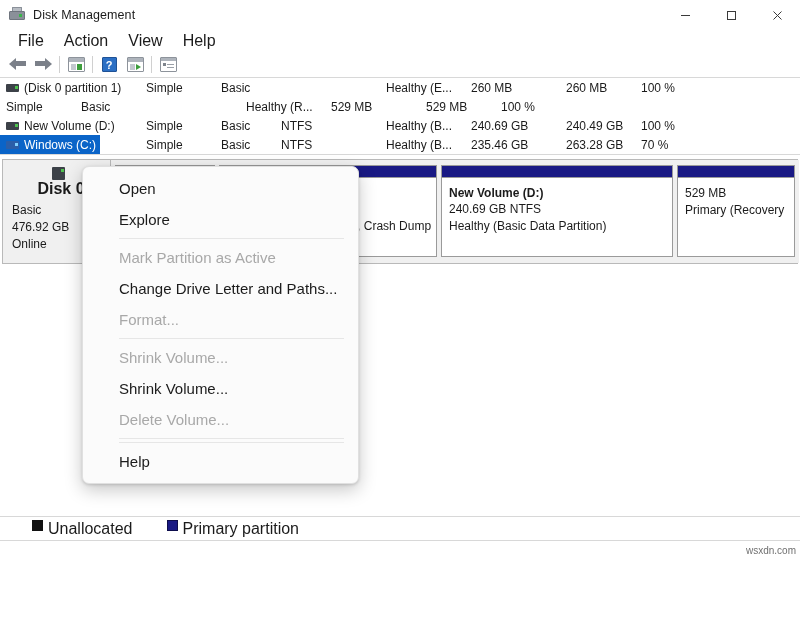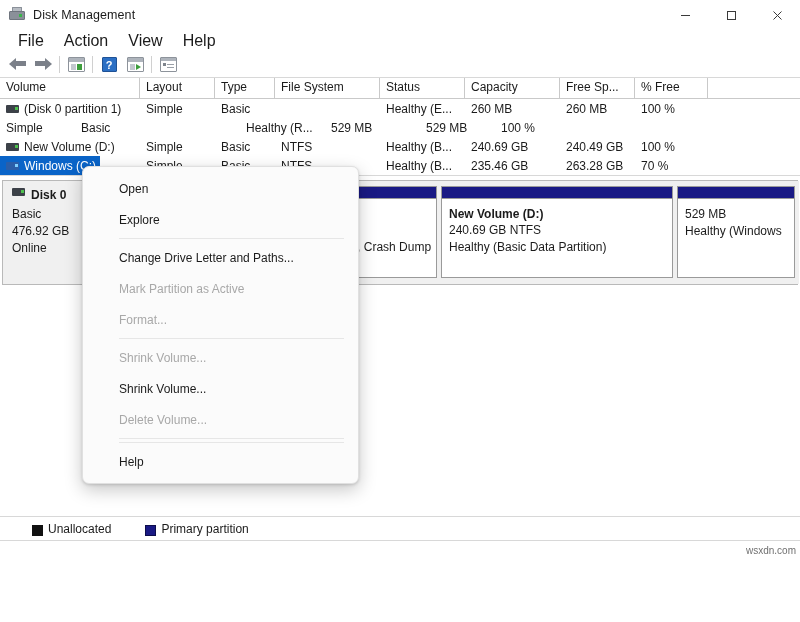--- a/index.html
+++ b/index.html
@@ -257,23 +257,24 @@
     display: flex;
   }
   .disk-info {
     width: 108px;
     padding: 7px 0 0 9px;
     background: #f0f0f0;
     border-right: 1px solid #b9b9b9;
     flex: 0 0 108px;
   }
   .disk-info .dtitle {
-    font-size: 12px; font-weight: bold; color: #1b1b1b;
-    display: flex; align-items: flex-start;
+    font-size: 16px; font-weight: bold; color: #1b1b1b;
+    display: flex; align-items: center;
     margin-bottom: 4px;
+    flex-direction: column;
   }
   .disk-info .dtitle .vol-icon { margin-right: 6px; }
   .disk-info .dline {
     font-size: 12px; color: #1b1b1b; line-height: 17px;
   }
   .disk-parts {
     flex: 1 1 auto;
     display: flex;
     padding: 5px 4px 6px 4px;
     gap: 4px;
@@ -320,23 +321,23 @@
     height: 24px;
     flex: 0 0 24px;
     display: flex;
     align-items: center;
     padding-left: 8px;
     background: #ffffff;
     border-top: 1px solid #d8d8d8;
     position: relative;
   }
   .legend .lg {
-    display: flex; align-items: flex-end;
+    display: flex; align-items: flex-start;
     margin-right: 10px;
-    font-size: 12px; color: #1b1b1b; padding-left: 24px;
+    font-size: 16px; color: #1b1b1b; padding-left: 24px;
   }
   .legend .sw {
     width: 11px; height: 11px;
     margin-right: 5px;
     border: 1px solid #333;
   }
   .sw.black { background: #111111; border-color: #111111; }
   .sw.navy  { background: #191984; border-color: #0d0d4c; }
 
   .statusbar {
@@ -363,21 +364,21 @@
     border-radius: 7px;
     box-shadow: 0 6px 18px rgba(0,0,0,0.22), 0 1px 3px rgba(0,0,0,0.15);
     padding: 6px 0 6px 0;
     z-index: 50;
   }
   .ctxmenu .mitem {
     height: 31px;
     display: flex;
     align-items: center;
     padding-left: 36px;
-    font-size: 12px;
+    font-size: 15px;
     color: #1b1b1b;
     white-space: nowrap;
   }
   .ctxmenu .mitem.disabled { color: #a8a8a8; }
   .ctxmenu .msep {
     height: 1px;
     background: #e6e6e6;
     margin: 3px 14px 3px 36px;
   }
 </style>
@@ -451,31 +452,20 @@
           <div class="bar"></div>
           <div class="dot"></div>
           <div class="ln ln1"></div>
           <div class="ln ln2"></div>
         </div>
     </div>
   </div>
 
   <div class="vol-list">
 
-    <div class="vl-header">
-      <div class="th" style="width:140px">Volume</div>
-      <div class="th" style="width:75px">Layout</div>
-      <div class="th" style="width:60px">Type</div>
-      <div class="th" style="width:105px">File System</div>
-      <div class="th" style="width:85px">Status</div>
-      <div class="th" style="width:95px">Capacity</div>
-      <div class="th" style="width:75px">Free Sp...</div>
-      <div class="th" style="width:73px">% Free</div>
-      <div class="th" style="width:92px;border-right:none"></div>
-    </div>
 
     <div class="vl-row">
       <div class="td" style="width:140px">
         <span class="vol-icon"></span>
         <span>(Disk 0 partition 1)</span>
       </div>
       <div class="td" style="width:75px">Simple</div>
       <div class="td" style="width:60px">Basic</div>
       <div class="td" style="width:105px"></div>
       <div class="td" style="width:85px">Healthy (E...</div>
@@ -565,21 +555,21 @@
             <div class="pline">240.69 GB NTFS</div>
             <div class="pline">Healthy (Basic Data Partition)</div>
           </div>
         </div>
 
         <div class="part" style="width:118px">
           <div class="pbar"></div>
           <div class="pbody">
             <div class="pname"></div>
             <div class="pline">529 MB</div>
-            <div class="pline">Healthy (Windows</div>
+            <div class="pline">Primary (Recovery</div>
           </div>
         </div>
 
       </div>
     </div>
   </div>
 
   <div class="legend">
     <div class="lg">
       <span class="sw black"></span>
@@ -592,22 +582,22 @@
   </div>
 
   <div class="statusbar">
     <div class="watermark">wsxdn.com</div>
   </div>
 
   <div class="ctxmenu">
     <div class="mitem">Open</div>
     <div class="mitem">Explore</div>
     <div class="msep"></div>
+    <div class="mitem disabled">Mark Partition as Active</div>
     <div class="mitem">Change Drive Letter and Paths...</div>
-    <div class="mitem disabled">Mark Partition as Active</div>
     <div class="mitem disabled">Format...</div>
     <div class="msep"></div>
     <div class="mitem disabled">Shrink Volume...</div>
     <div class="mitem">Shrink Volume...</div>
     <div class="mitem disabled">Delete Volume...</div>
     <div class="msep"></div>
     <div class="msep"></div>
     <div class="mitem">Help</div>
   </div>
 

